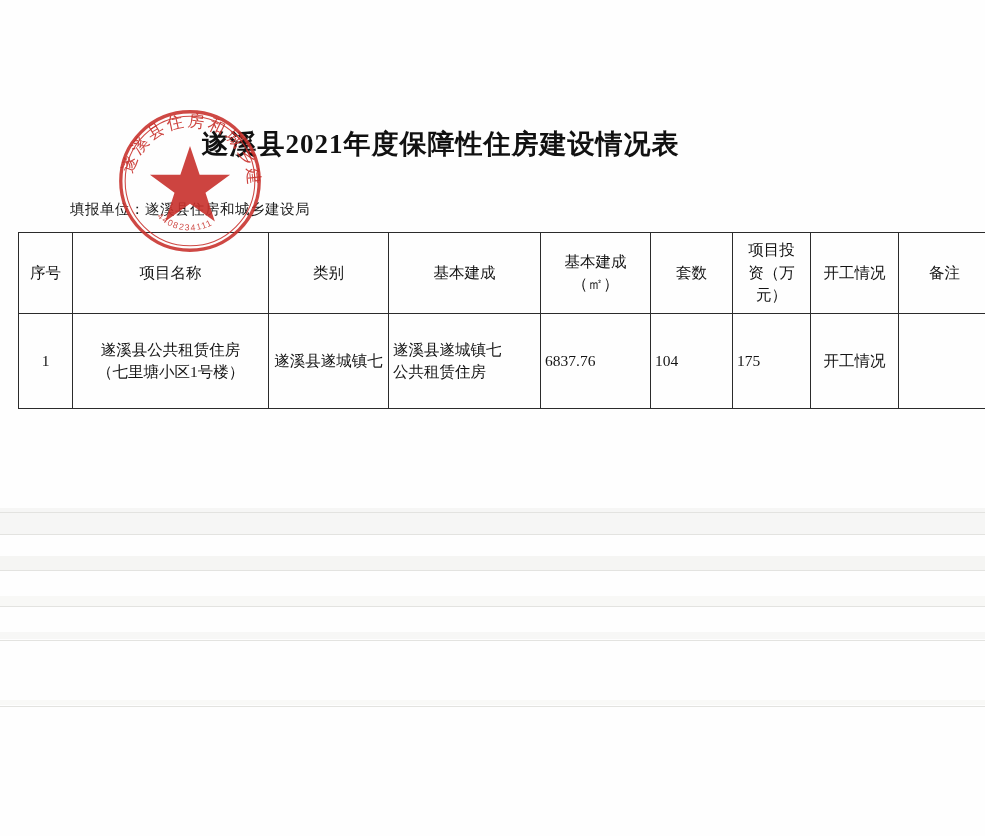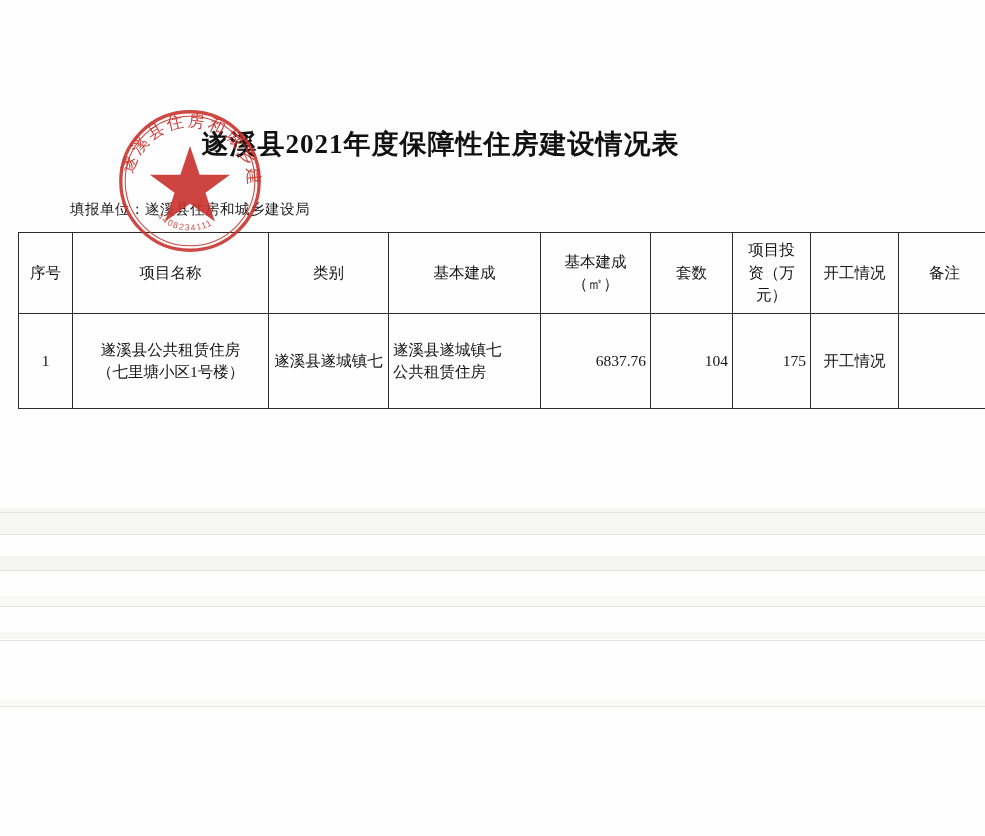--- a/index.html
+++ b/index.html
@@ -101,21 +101,21 @@
     height: 76px;
     text-align: center;
     font-weight: normal;
     line-height: 1.25;
   }
   table.main tbody td {
     height: 90px;
   }
   .c-center { text-align: center; }
   .c-left   { text-align: left; }
-  .c-right  { text-align: right; padding-right: 10px; }
+  .c-right  { text-align: left; padding-right: 10px; }
 
   .cell-multiline {
     line-height: 1.45;
     display: block;
   }
 
   
   col.c1 { width: 54px; }
   col.c2 { width: 196px; }
   col.c3 { width: 120px; }

